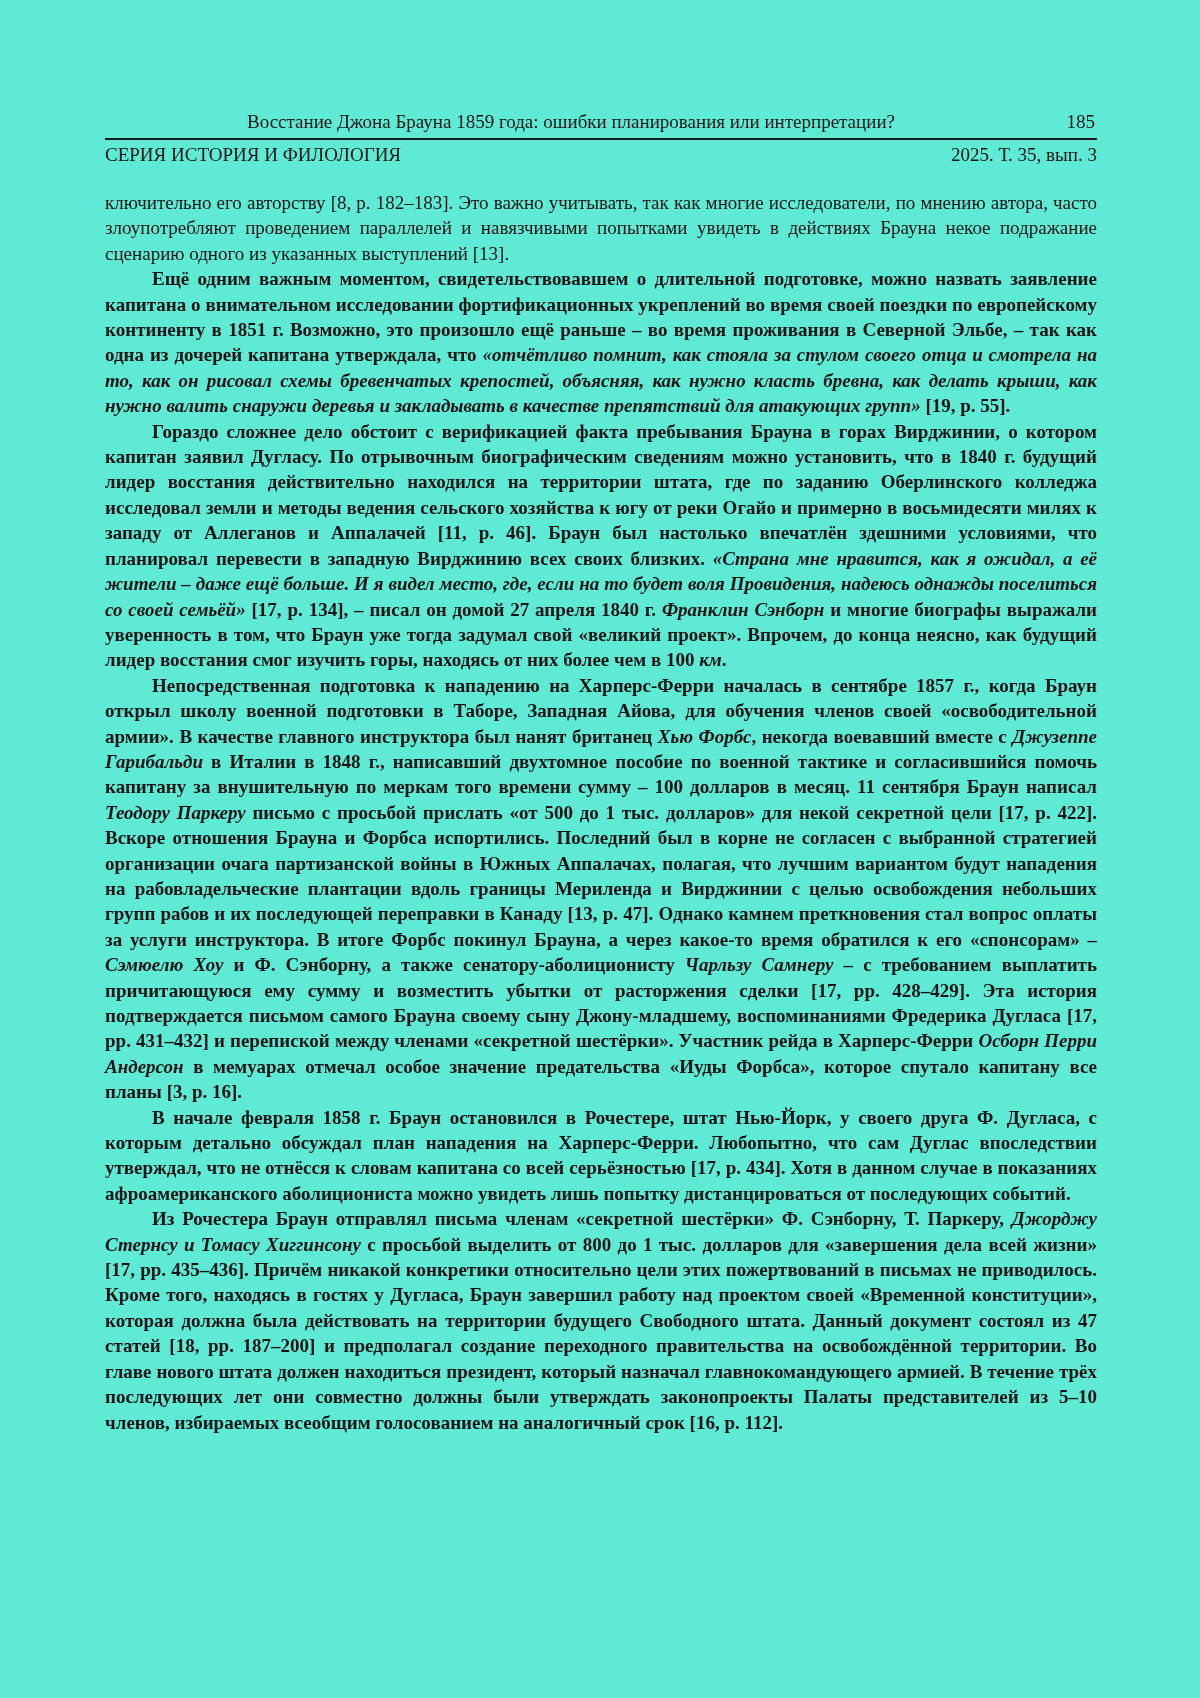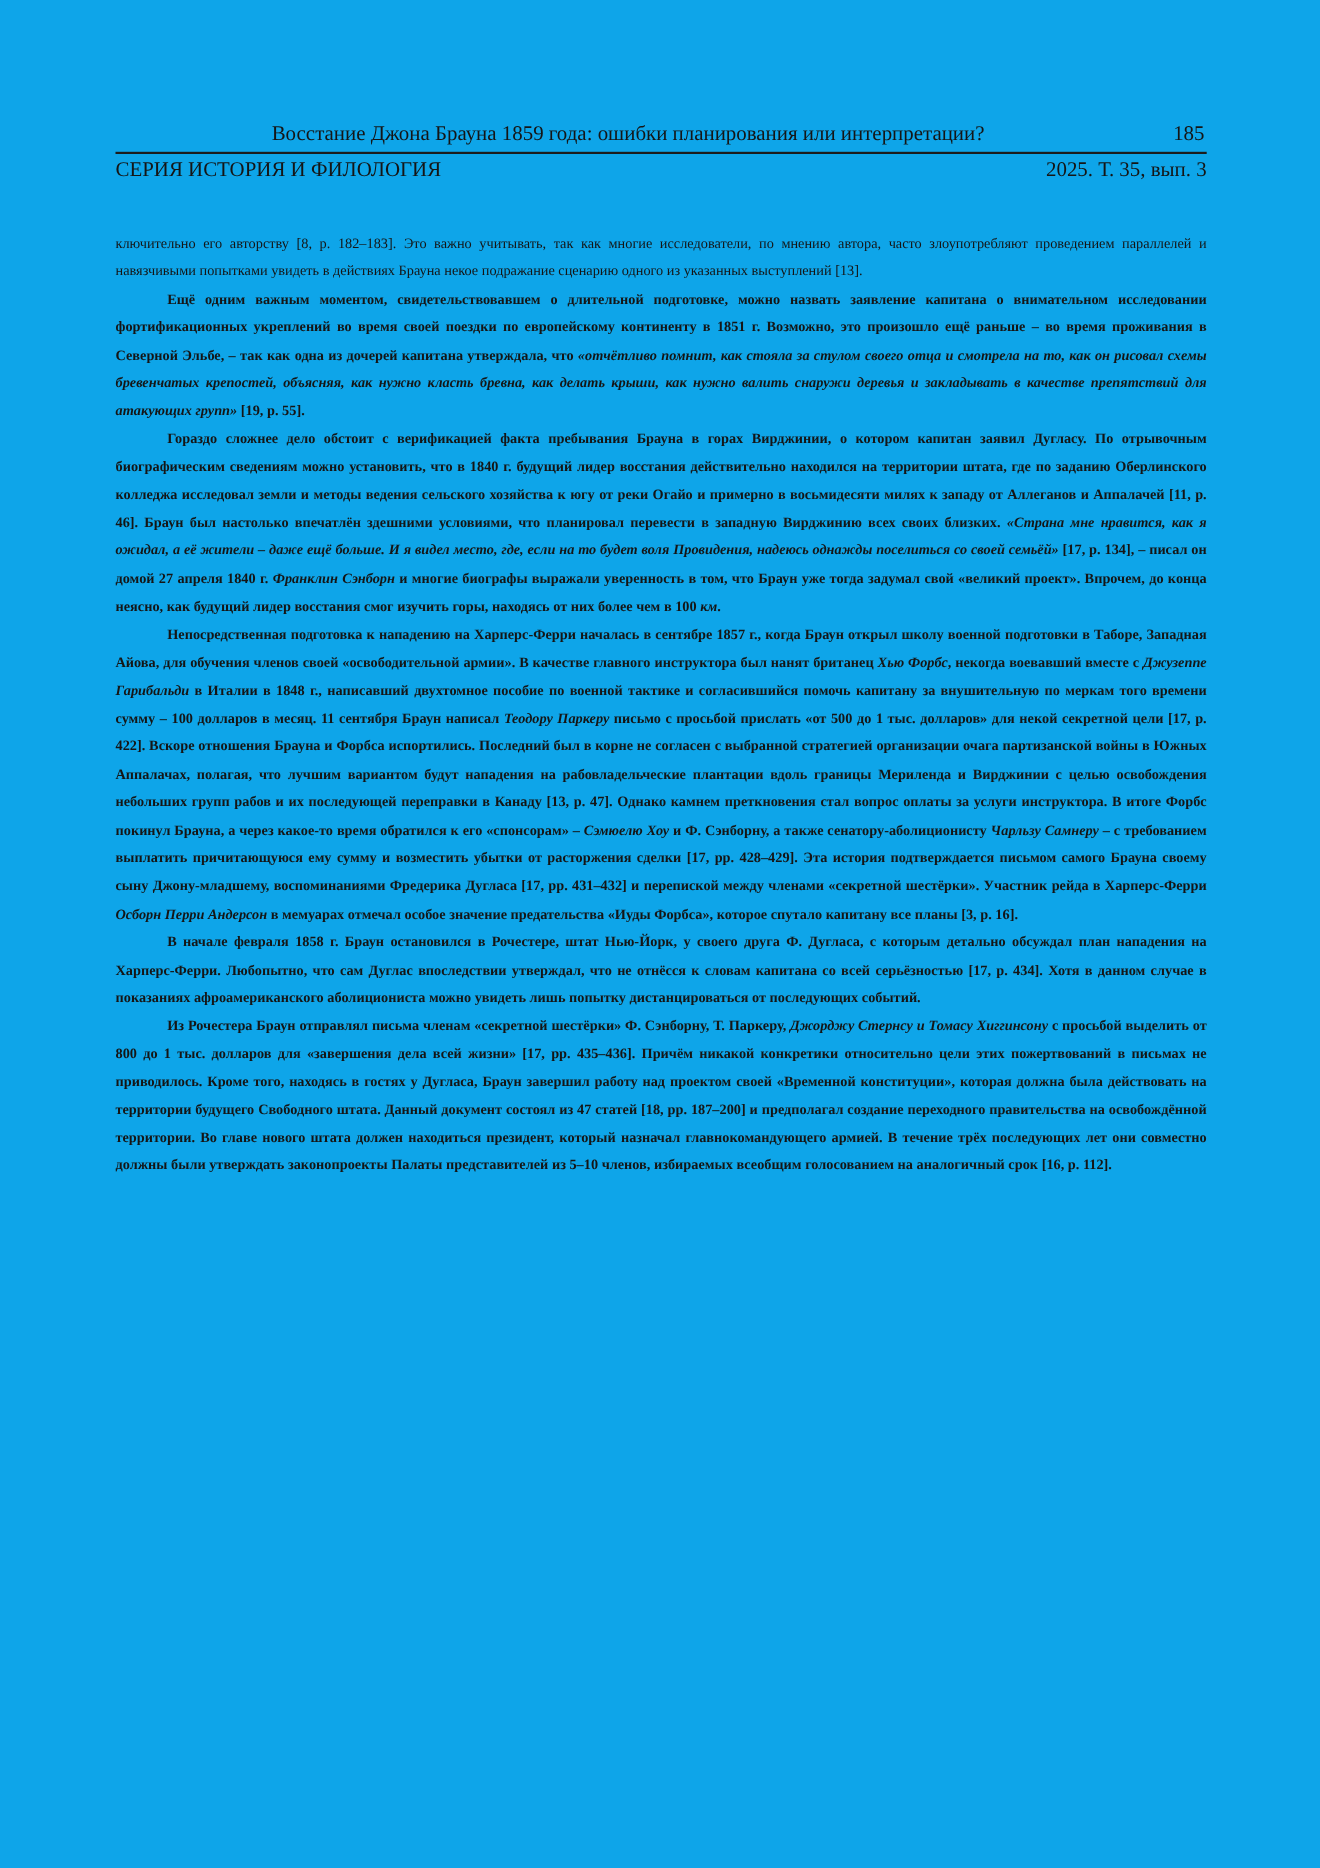--- a/index.html
+++ b/index.html
@@ -12,21 +12,21 @@
     height: 1698px;
     color: #151515;
     font-family: "Liberation Serif", "DejaVu Serif", serif;
     overflow: hidden;
   }
   .page {
     box-sizing: border-box;
     width: 1200px;
     height: 1698px;
     padding: 110px 103px 0 105px;
-    background: #0ea5e9;
+    background: #5eead4;
   }
   .title-row {
     position: relative;
     text-align: center;
     font-size: 19px;
     line-height: 24px;
     white-space: nowrap;
   }
   .running-title {
     display: inline-block;
@@ -41,24 +41,24 @@
     height: 0;
     border-bottom: 2px solid #1c1c1c;
     margin-top: 4px;
   }
   .series-row {
     display: flex;
     justify-content: space-between;
     font-size: 19px;
     line-height: 24px;
     margin-top: 3px;
-    margin-bottom: 41px;
+    margin-bottom: 23px;
   }
   .article-body {
-    font-size: 13px;
+    font-size: 19px;
     line-height: 25.4px;
     text-align: justify;
     hyphens: auto;
     -webkit-hyphens: auto;
   }
   .para {
     margin: 0;
   }
   .para.indent {
     text-indent: 47px;

